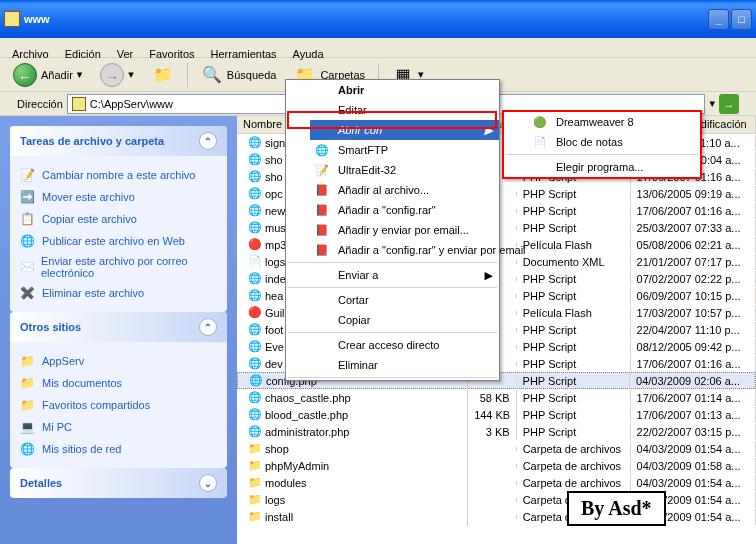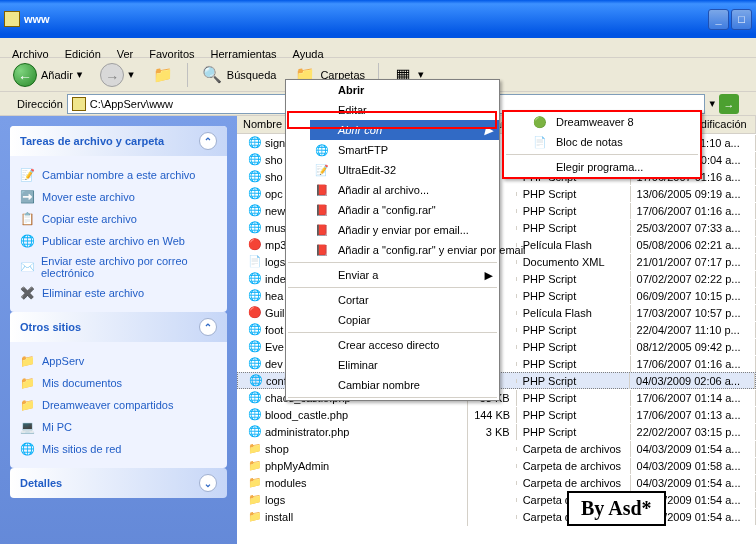--- a/index.html
+++ b/index.html
@@ -158,21 +158,21 @@
           <div class="task">
             <span class="task-ico">📁</span>
             <span>AppServ</span>
           </div>
           <div class="task">
             <span class="task-ico">📁</span>
             <span>Mis documentos</span>
           </div>
           <div class="task">
             <span class="task-ico">📁</span>
-            <span>Dreamweaver compartidos</span>
+            <span>Favoritos compartidos</span>
           </div>
           <div class="task">
             <span class="task-ico">💻</span>
             <span>Mi PC</span>
           </div>
           <div class="task">
             <span class="task-ico">🌐</span>
             <span>Mis sitios de red</span>
           </div>
         </div>
@@ -442,21 +442,20 @@
   <div class="ctx-item">
       <span>Enviar a</span>
       <span class="arrow">▶</span>
     </div>
   <div class="ctx-sep"></div>
   <div class="ctx-item">Cortar</div>
   <div class="ctx-item">Copiar</div>
   <div class="ctx-sep"></div>
   <div class="ctx-item">Crear acceso directo</div>
   <div class="ctx-item">Eliminar</div>
-  <div class="ctx-item">Cambiar nombre</div>
   <div class="ctx-sep"></div>
 </div>
 
 <div class="redbox-abrir"></div>
 
 <div class="ctx-menu sub2">
   <div class="ctx-item">
       <span class="ctx-ico">🟢</span>
       <span>Dreamweaver 8</span>
     </div>

